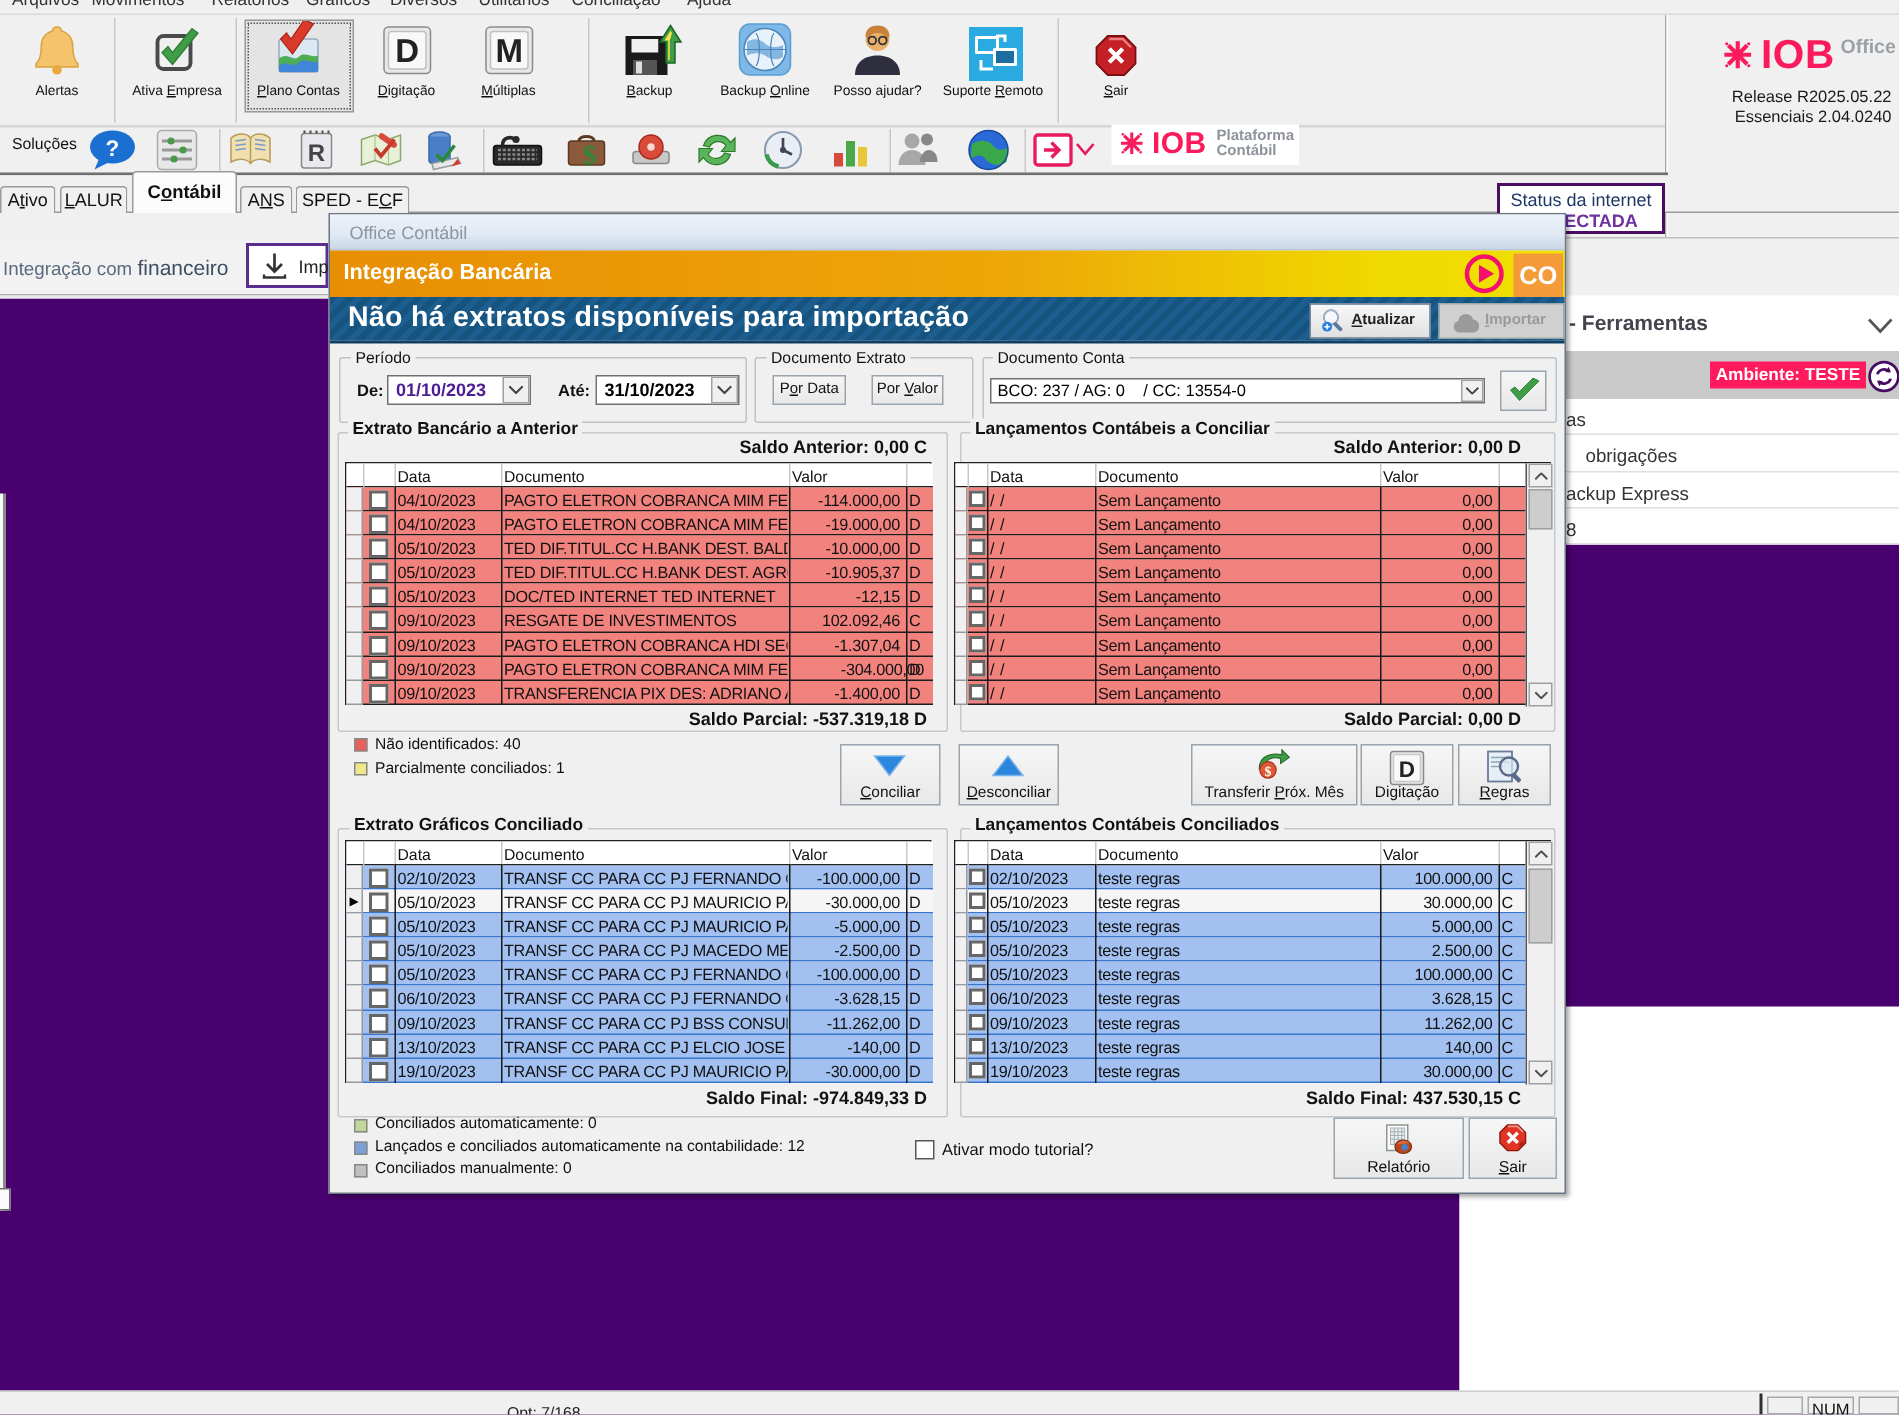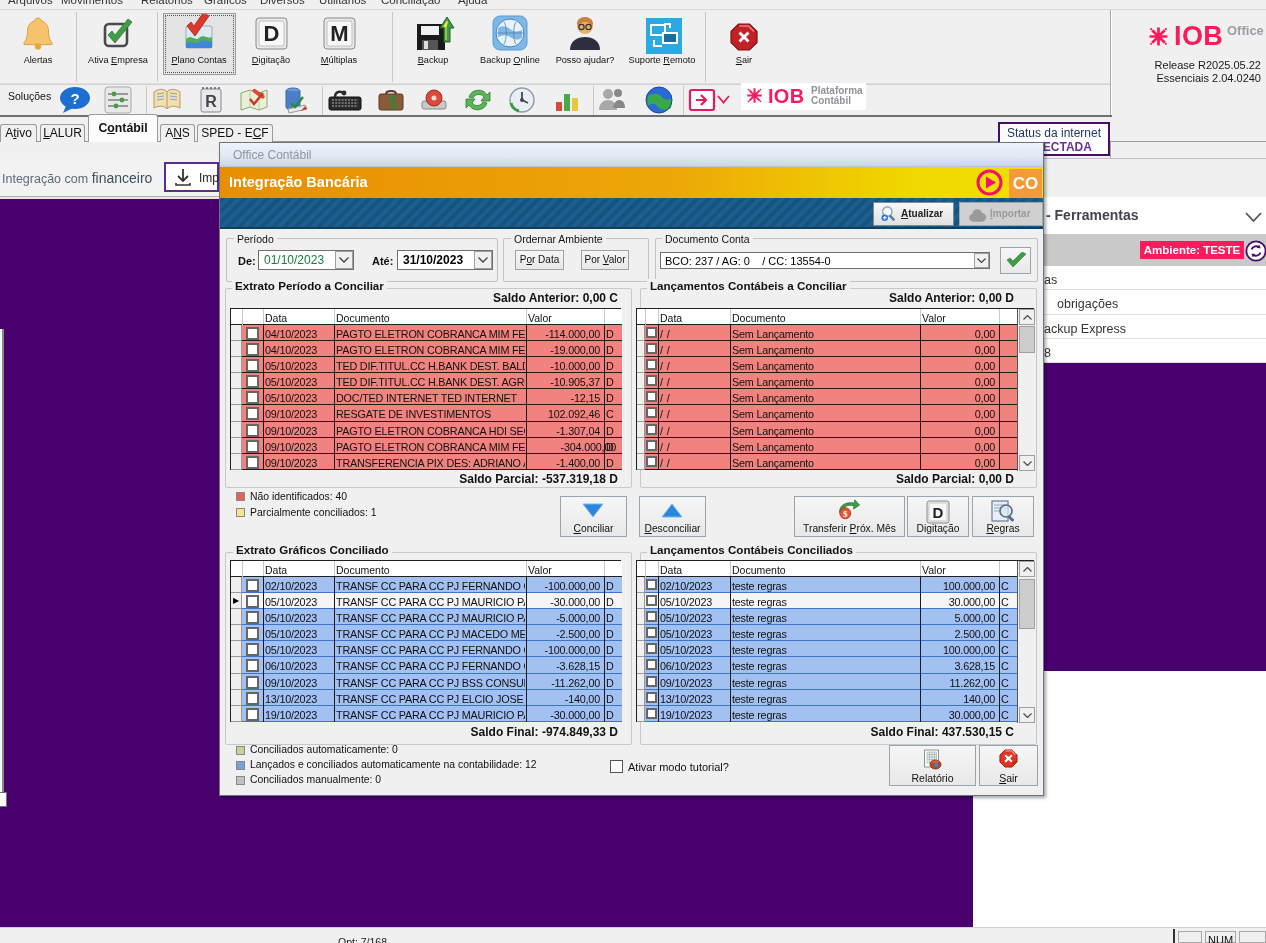--- a/index.html
+++ b/index.html
@@ -359,20 +359,21 @@
 <div class="abs" style="left:0;top:24px;width:823px;height:31px;background:linear-gradient(90deg,#e88e03 0%,#eda708 55%,#f0d900 85%,#f0e000 100%)"></div>
 <div class="abs" style="left:9px;top:31px;font-size:14.5px;font-weight:bold;color:#fff">Integração Bancária</div>
 <div class="abs" style="left:756px;top:26px">
       <svg width="27" height="27" viewBox="0 0 27 27">
         <circle cx="13.5" cy="13.5" r="11.5" fill="#f0e000" stroke="#f4106e" stroke-width="3"></circle>
         <polygon points="10,7.5 20,13.5 10,19.5" fill="#f4106e"></polygon>
       </svg>
     </div>
 <div class="abs" style="left:789px;top:26px;width:33px;height:29px;background:#f59a38;color:#fff;font-size:17px;font-weight:bold;text-align:center;line-height:29px">CO</div>
 <div class="abs" style="left:0;top:55px;width:823px;height:31px;background:repeating-linear-gradient(135deg,#17537f 0,#17537f 4px,#1d5e90 4px,#1d5e90 8px);border-bottom:2px solid #0f3f63"></div>
+<div class="abs" style="left:12px;top:58px;font-size:19px;font-weight:bold;letter-spacing:0.2px;color:#fff">Não há extratos disponíveis para importação</div>
 <div class="btn" style="left:653px;top:59px;width:81px;height:24px;background:linear-gradient(180deg,#f8f8f8,#e0e0e0);border:1px solid #7a8a9a"></div>
 <div class="abs" style="left:660px;top:62px">
       <svg width="19" height="19" viewBox="0 0 26 26">
 <circle cx="10" cy="9" r="6.5" fill="#f4f8fc" stroke="#7a8a9a" stroke-width="1.6"></circle>
 <circle cx="10" cy="9" r="6.5" fill="none" stroke="#b8c8d8" stroke-width="0.8"></circle>
 <rect x="14.2" y="13" width="9.5" height="3.4" rx="1" transform="rotate(45 14.2 13)" fill="#5a7a9a"></rect>
 <circle cx="6.5" cy="17.5" r="4.5" fill="#2a7de0"></circle>
 <path d="M4 17.5 l5 0 M6.5 15 l0 5" stroke="#fff" stroke-width="1.4"></path>
       </svg>
     </div>
@@ -381,59 +382,59 @@
 <div class="abs" style="left:748px;top:64px">
       <svg width="20" height="17" viewBox="0 0 26 22">
 <path d="M7 19 c-3.5 0 -5.5 -2.3 -5.5 -5 c0 -2.4 1.7 -4.4 4 -4.9 c0.3 -3.4 3 -6.1 6.5 -6.1 c3 0 5.6 2 6.3 4.8 c2.9 0.2 5.2 2.5 5.2 5.5 c0 3.1 -2.4 5.7 -5.5 5.7 z" fill="#9a9a9a"></path>
       </svg>
     </div>
 <div class="abs" style="left:770px;top:65px;font-size:10px;font-weight:bold;color:#9a9a9a"><span class="u">I</span>mportar</div>
 <div class="grp" style="left:6px;top:95px;width:272px;height:44px"></div>
 <div class="grplab" style="left:14px;top:90px">Período</div>
 <div class="abs" style="left:18px;top:112px;font-size:11px;font-weight:bold;color:#111">De:</div>
 <div class="abs" style="left:38px;top:107px;width:96px;height:20px;background:#fff;border:1px solid #707070"></div>
-<div class="abs" style="left:44px;top:110px;font-size:12px;font-weight:normal;color:#15803d">01/10/2023</div>
+<div class="abs" style="left:44px;top:110px;font-size:12px;font-weight:bold;color:#4c1d95">01/10/2023</div>
 <div class="abs" style="left:115px;top:108px;width:18px;height:18px;background:#f0f0f0;border:1px solid #a0a0a0"></div>
 <div class="abs" style="left:119px;top:114px">
       <svg width="10" height="6" viewBox="0 0 10 6">
         <path d="M0.5 0.5 L5 5 L9.5 0.5" fill="none" stroke="#444" stroke-width="1.4"></path>
       </svg>
     </div>
 <div class="abs" style="left:152px;top:112px;font-size:11px;font-weight:bold;color:#111">Até:</div>
 <div class="abs" style="left:177px;top:107px;width:96px;height:20px;background:#fff;border:1px solid #707070"></div>
 <div class="abs" style="left:183px;top:110px;font-size:12px;font-weight:bold;color:#000">31/10/2023</div>
 <div class="abs" style="left:254px;top:108px;width:18px;height:18px;background:#f0f0f0;border:1px solid #a0a0a0"></div>
 <div class="abs" style="left:258px;top:114px">
       <svg width="10" height="6" viewBox="0 0 10 6">
         <path d="M0.5 0.5 L5 5 L9.5 0.5" fill="none" stroke="#444" stroke-width="1.4"></path>
       </svg>
     </div>
 <div class="grp" style="left:283px;top:95px;width:146px;height:44px"></div>
-<div class="grplab" style="left:291px;top:90px">Ordernar Ambiente</div>
+<div class="grplab" style="left:291px;top:90px">Documento Extrato</div>
 <div class="btn" style="left:295px;top:107px;width:49px;height:20px;line-height:18px">P<span class="u">o</span>r Data</div>
 <div class="btn" style="left:361px;top:107px;width:48px;height:20px;line-height:18px">Por <span class="u">V</span>alor</div>
 <div class="grp" style="left:435px;top:95px;width:383px;height:44px"></div>
 <div class="grplab" style="left:442px;top:90px">Documento Conta</div>
 <div class="abs" style="left:440px;top:109px;width:330px;height:17px;background:#fff;border:1px solid #707070"></div>
 <div class="abs" style="left:445px;top:112px;font-size:11px;color:#000">BCO: 237 / AG: 0&nbsp;&nbsp;&nbsp; / CC: 13554-0</div>
 <div class="abs" style="left:754px;top:110px;width:15px;height:15px;background:#f0f0f0;border:1px solid #a0a0a0"></div>
 <div class="abs" style="left:757px;top:115px">
       <svg width="9" height="5" viewBox="0 0 9 5">
         <path d="M0.5 0.5 L4.5 4.5 L8.5 0.5" fill="none" stroke="#444" stroke-width="1.2"></path>
       </svg>
     </div>
 <div class="btn" style="left:780px;top:104px;width:31px;height:27px"></div>
 <div class="abs" style="left:785px;top:109px">
       <svg width="22" height="17" viewBox="0 0 22 17">
         <path d="M2 8 L8 15 L21 2 L17 0 L8 9 L5 6 Z" fill="#3f9c47" stroke="#2c7a33" stroke-width="0.6"></path>
       </svg>
     </div>
 </div>
 <div class="grp" style="left:225px;top:288px;width:407px;height:200px;border-color:#c4c9ce"></div>
-<div class="grplab" style="left:232px;top:279px;font-weight:bold;font-size:11.6px">Extrato Período a Conciliar</div>
+<div class="grplab" style="left:232px;top:279px;font-weight:bold;font-size:11.6px">Extrato Bancário a Anterior</div>
 <div class="abs" style="left:380px;top:291px;width:238px;text-align:right;font-size:12px;font-weight:bold;color:#111">Saldo Anterior: 0,00 C</div>
 <div class="tbl" style="left:230px;top:308px;width:391px;height:162px">
 <div class="thead" style="left:0;top:0;width:391px;height:16px"></div>
 <div class="th" style="left:34px;top:2.5px">Data</div>
 <div class="th" style="left:105px;top:2.5px">Documento</div>
 <div class="th" style="left:297px;top:2.5px">Valor</div>
 <div class="vsep" style="left:11px;top:0;height:16px"></div>
 <div class="vsep" style="left:32px;top:0;height:16px"></div>
 <div class="vsep" style="left:103px;top:0;height:16px"></div>
 <div class="vsep" style="left:295px;top:0;height:16px"></div>

